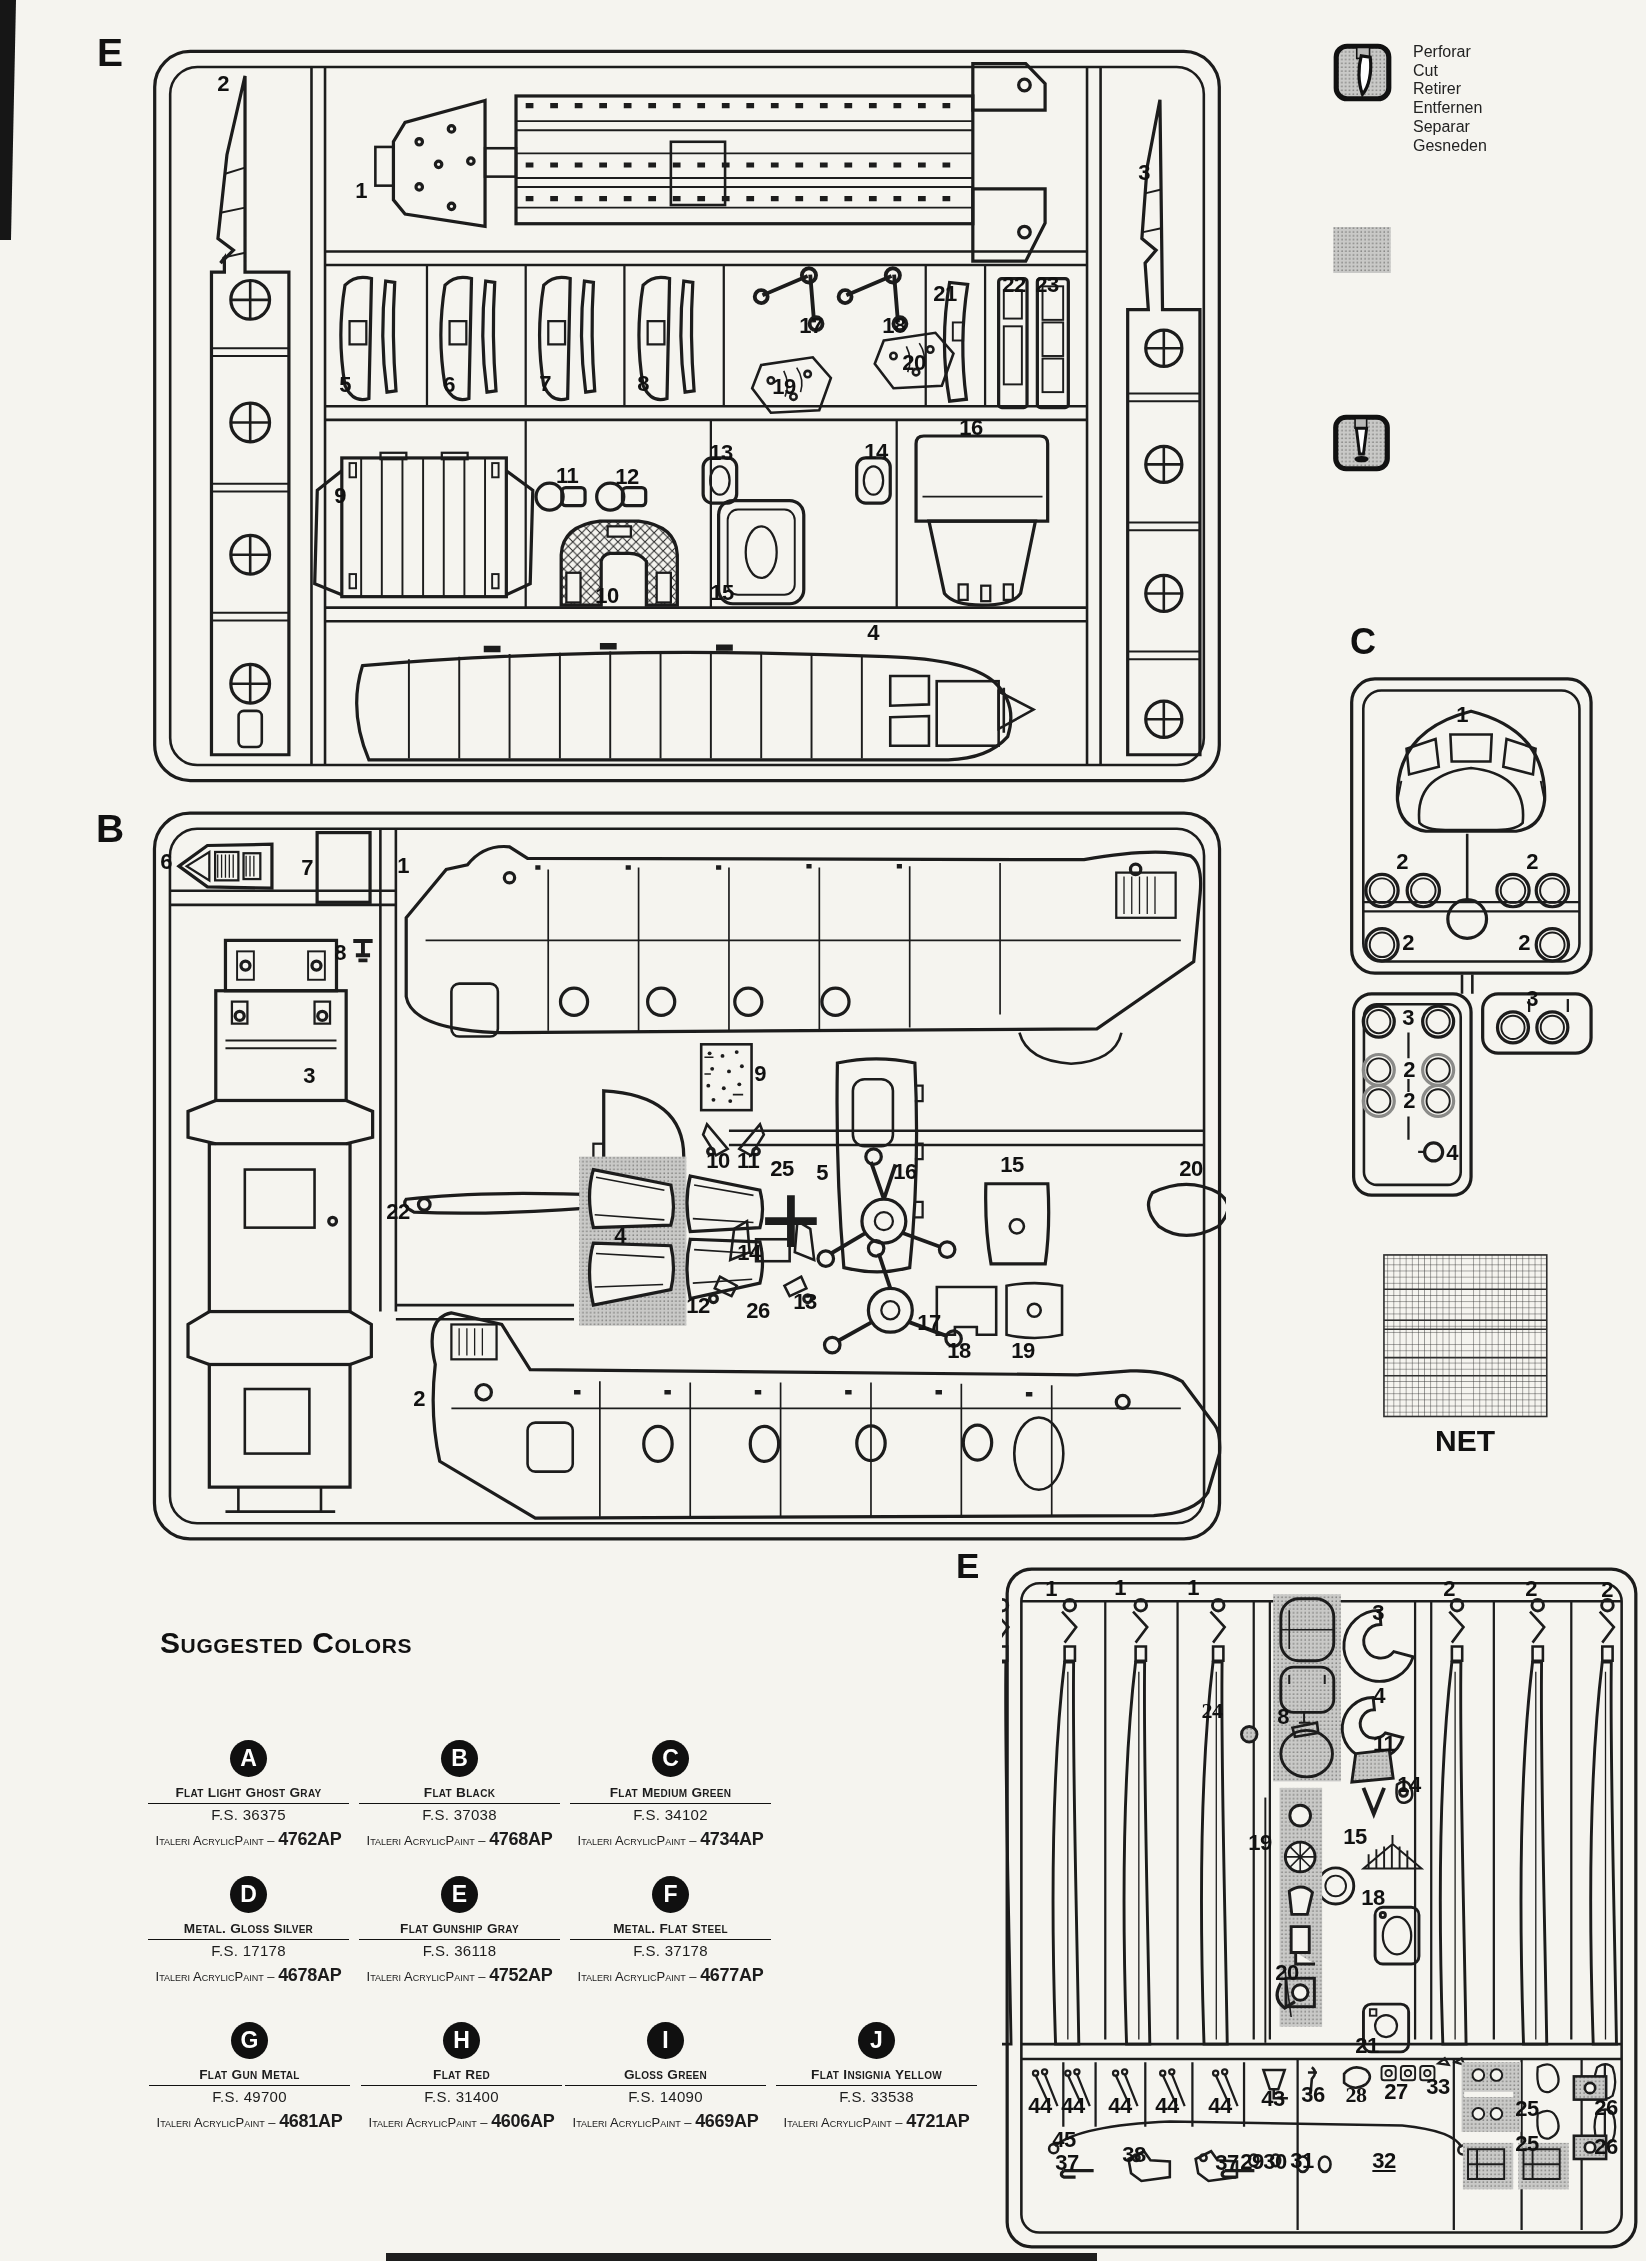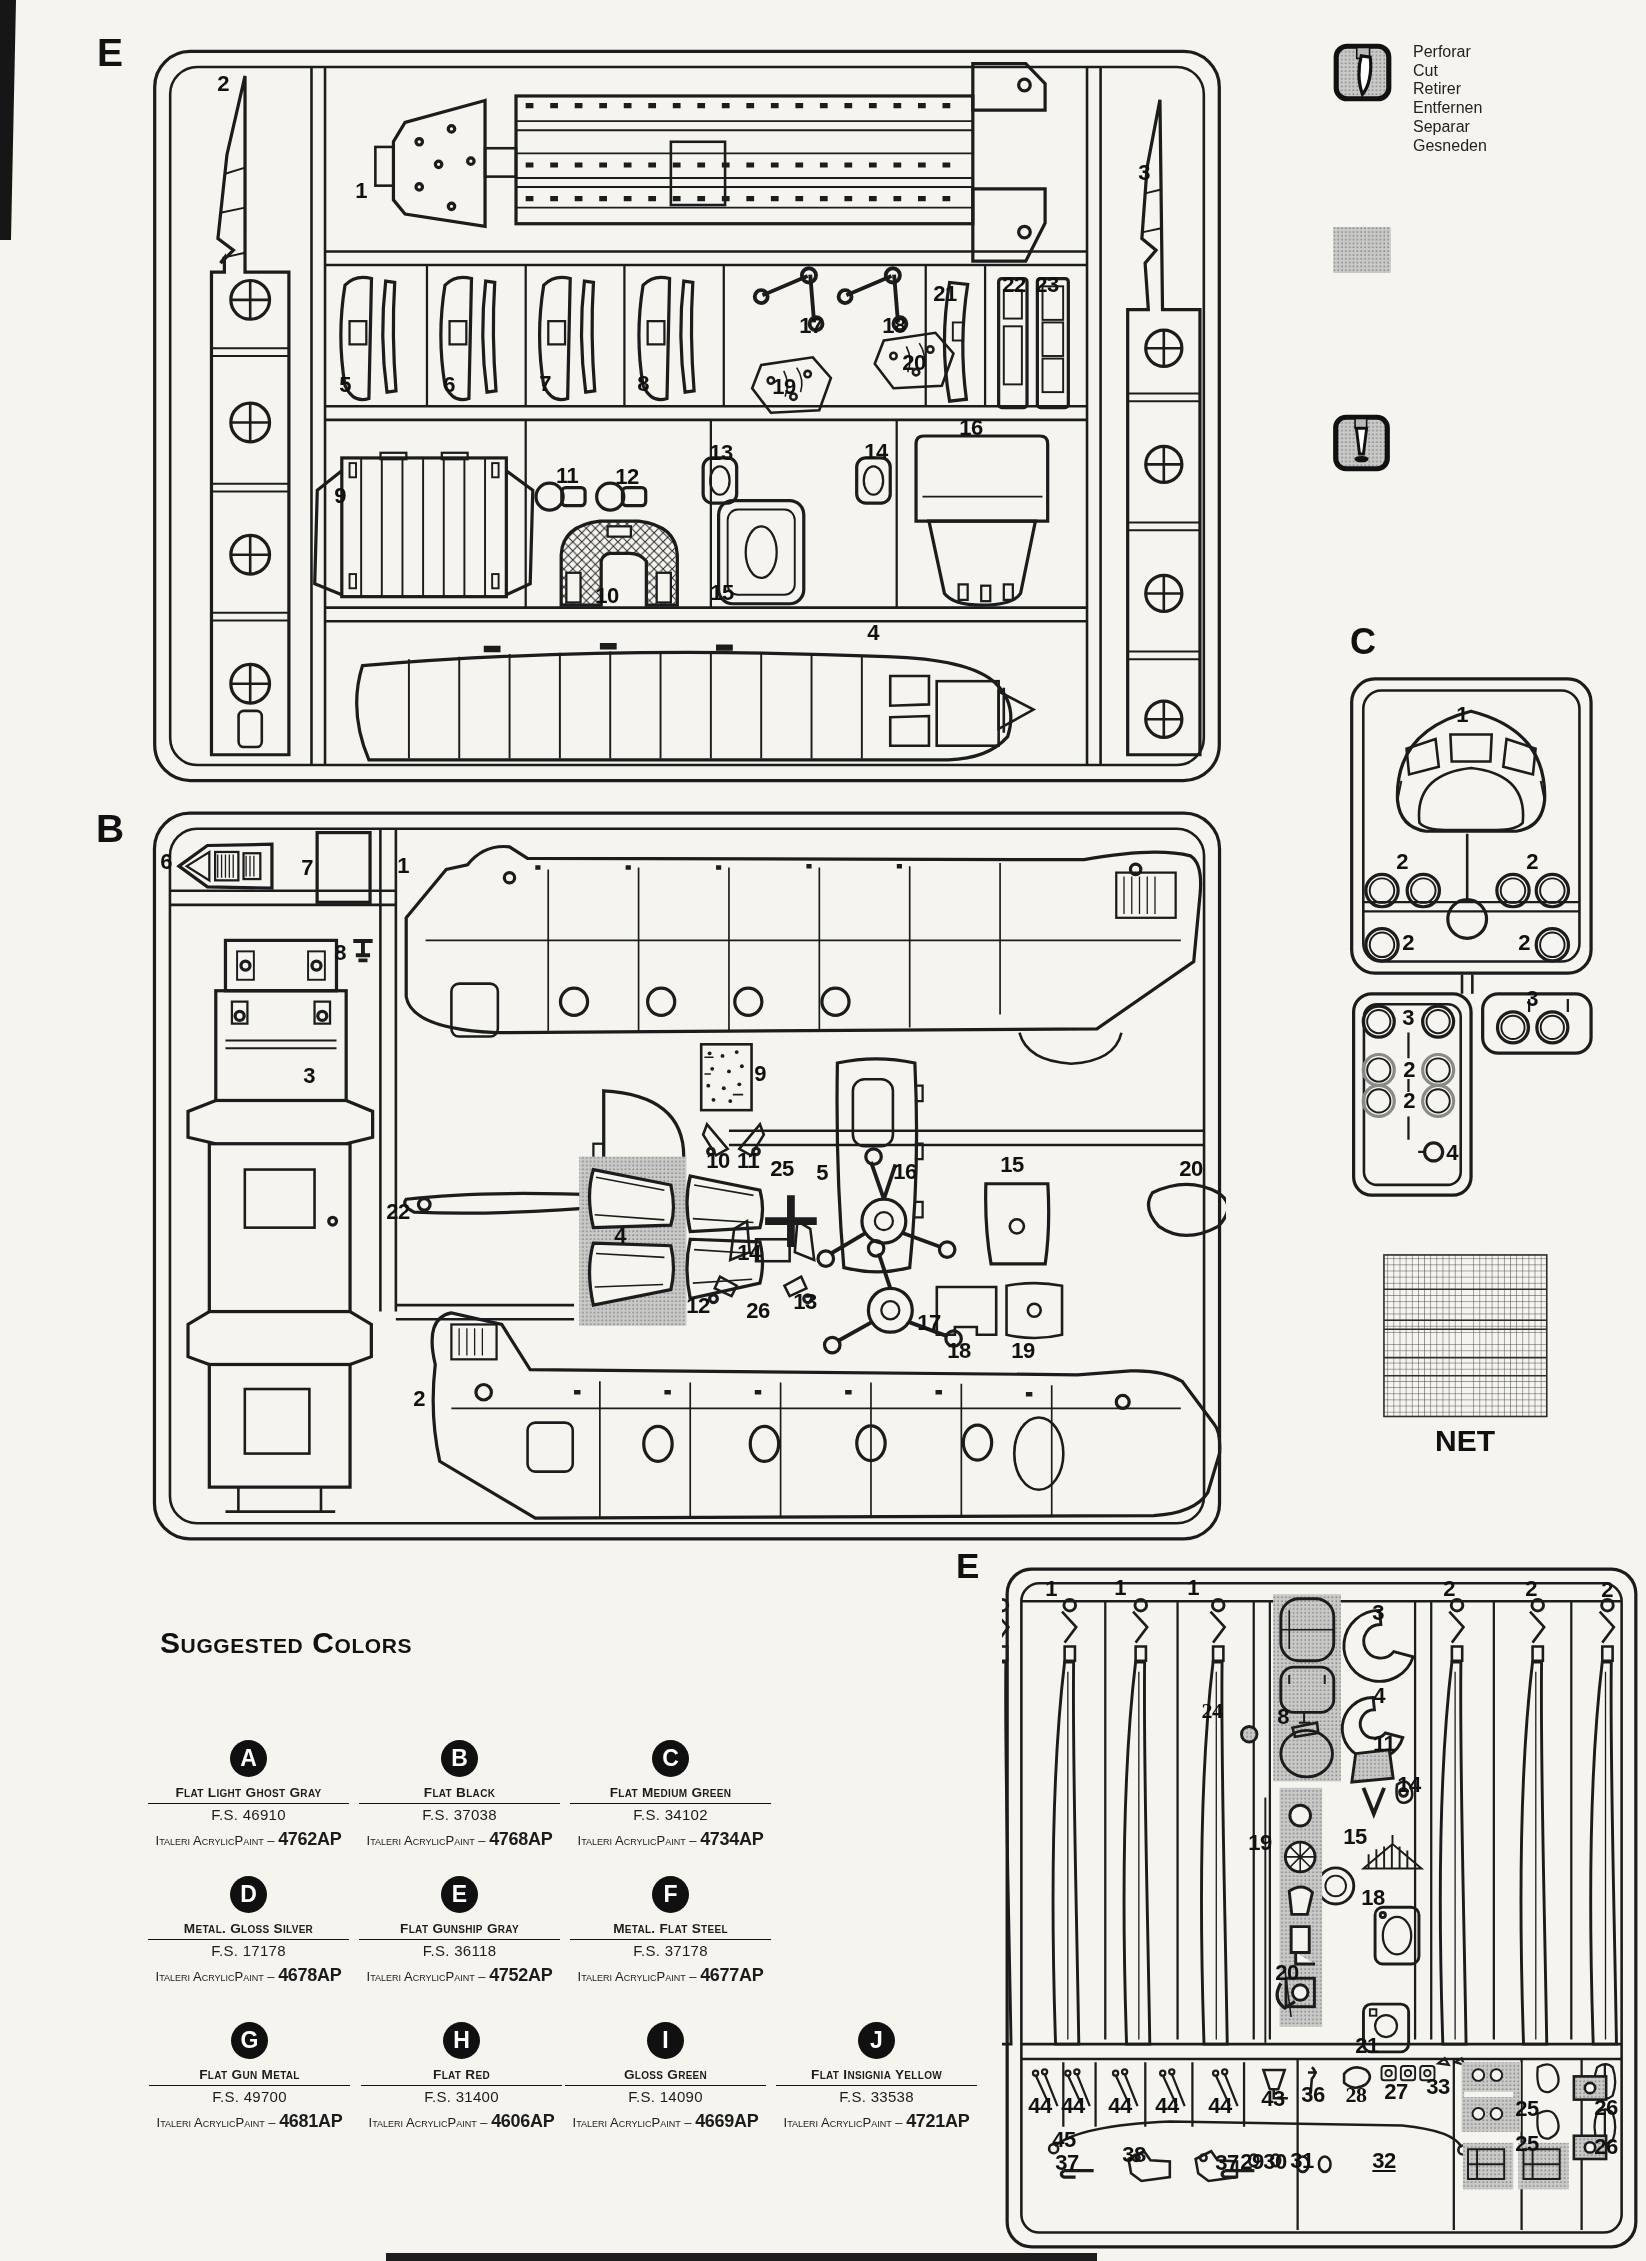--- a/index.html
+++ b/index.html
@@ -480,21 +480,21 @@
         <circle cx="1510" cy="920" r="10"></circle>
     </g>
   </svg>
 
   <div class="colors-title" style="left:160px;top:1608px;margin-top:18px;">Suggested Colors</div>
 
   <div class="paint" style="left:148px;top:1740px;">
     <div class="paint-badge">A</div>
     <div class="paint-name">Flat Light Ghost Gray</div>
     <div class="paint-rule"></div>
-    <div class="paint-fs">F.S. 46910</div>
+    <div class="paint-fs">F.S. 36375</div>
     <div class="paint-brand"><span>Italeri AcrylicPaint</span> <span>–</span> <span class="paint-code">4762AP</span></div>
   </div>
   <div class="paint" style="left:359px;top:1740px;">
     <div class="paint-badge">B</div>
     <div class="paint-name">Flat Black</div>
     <div class="paint-rule"></div>
     <div class="paint-fs">F.S. 37038</div>
     <div class="paint-brand"><span>Italeri AcrylicPaint</span> <span>–</span> <span class="paint-code">4768AP</span></div>
   </div>
   <div class="paint" style="left:570px;top:1740px;">

